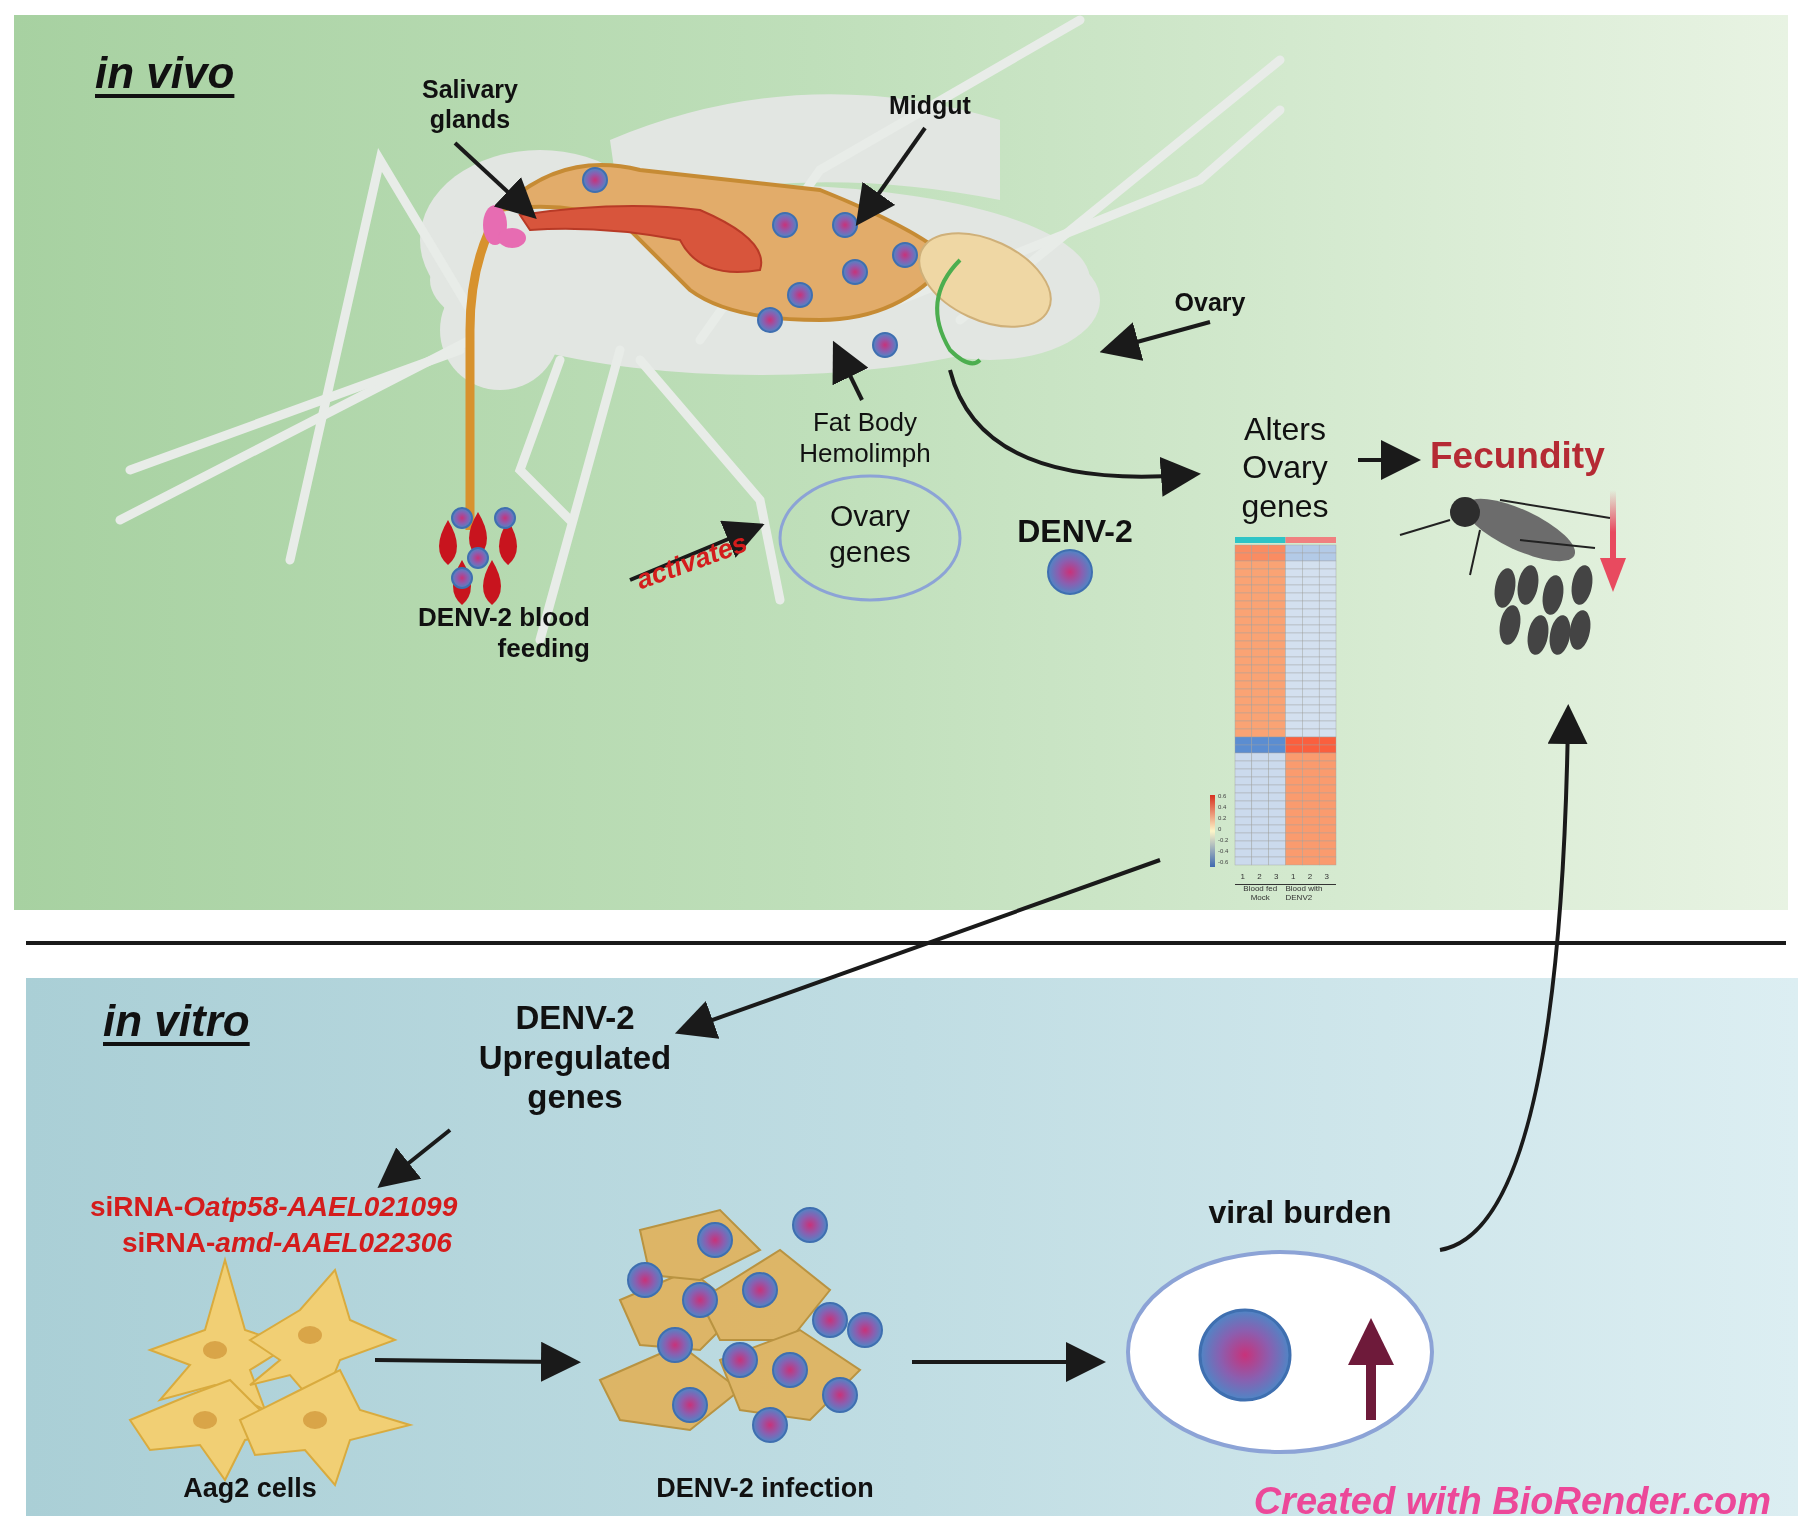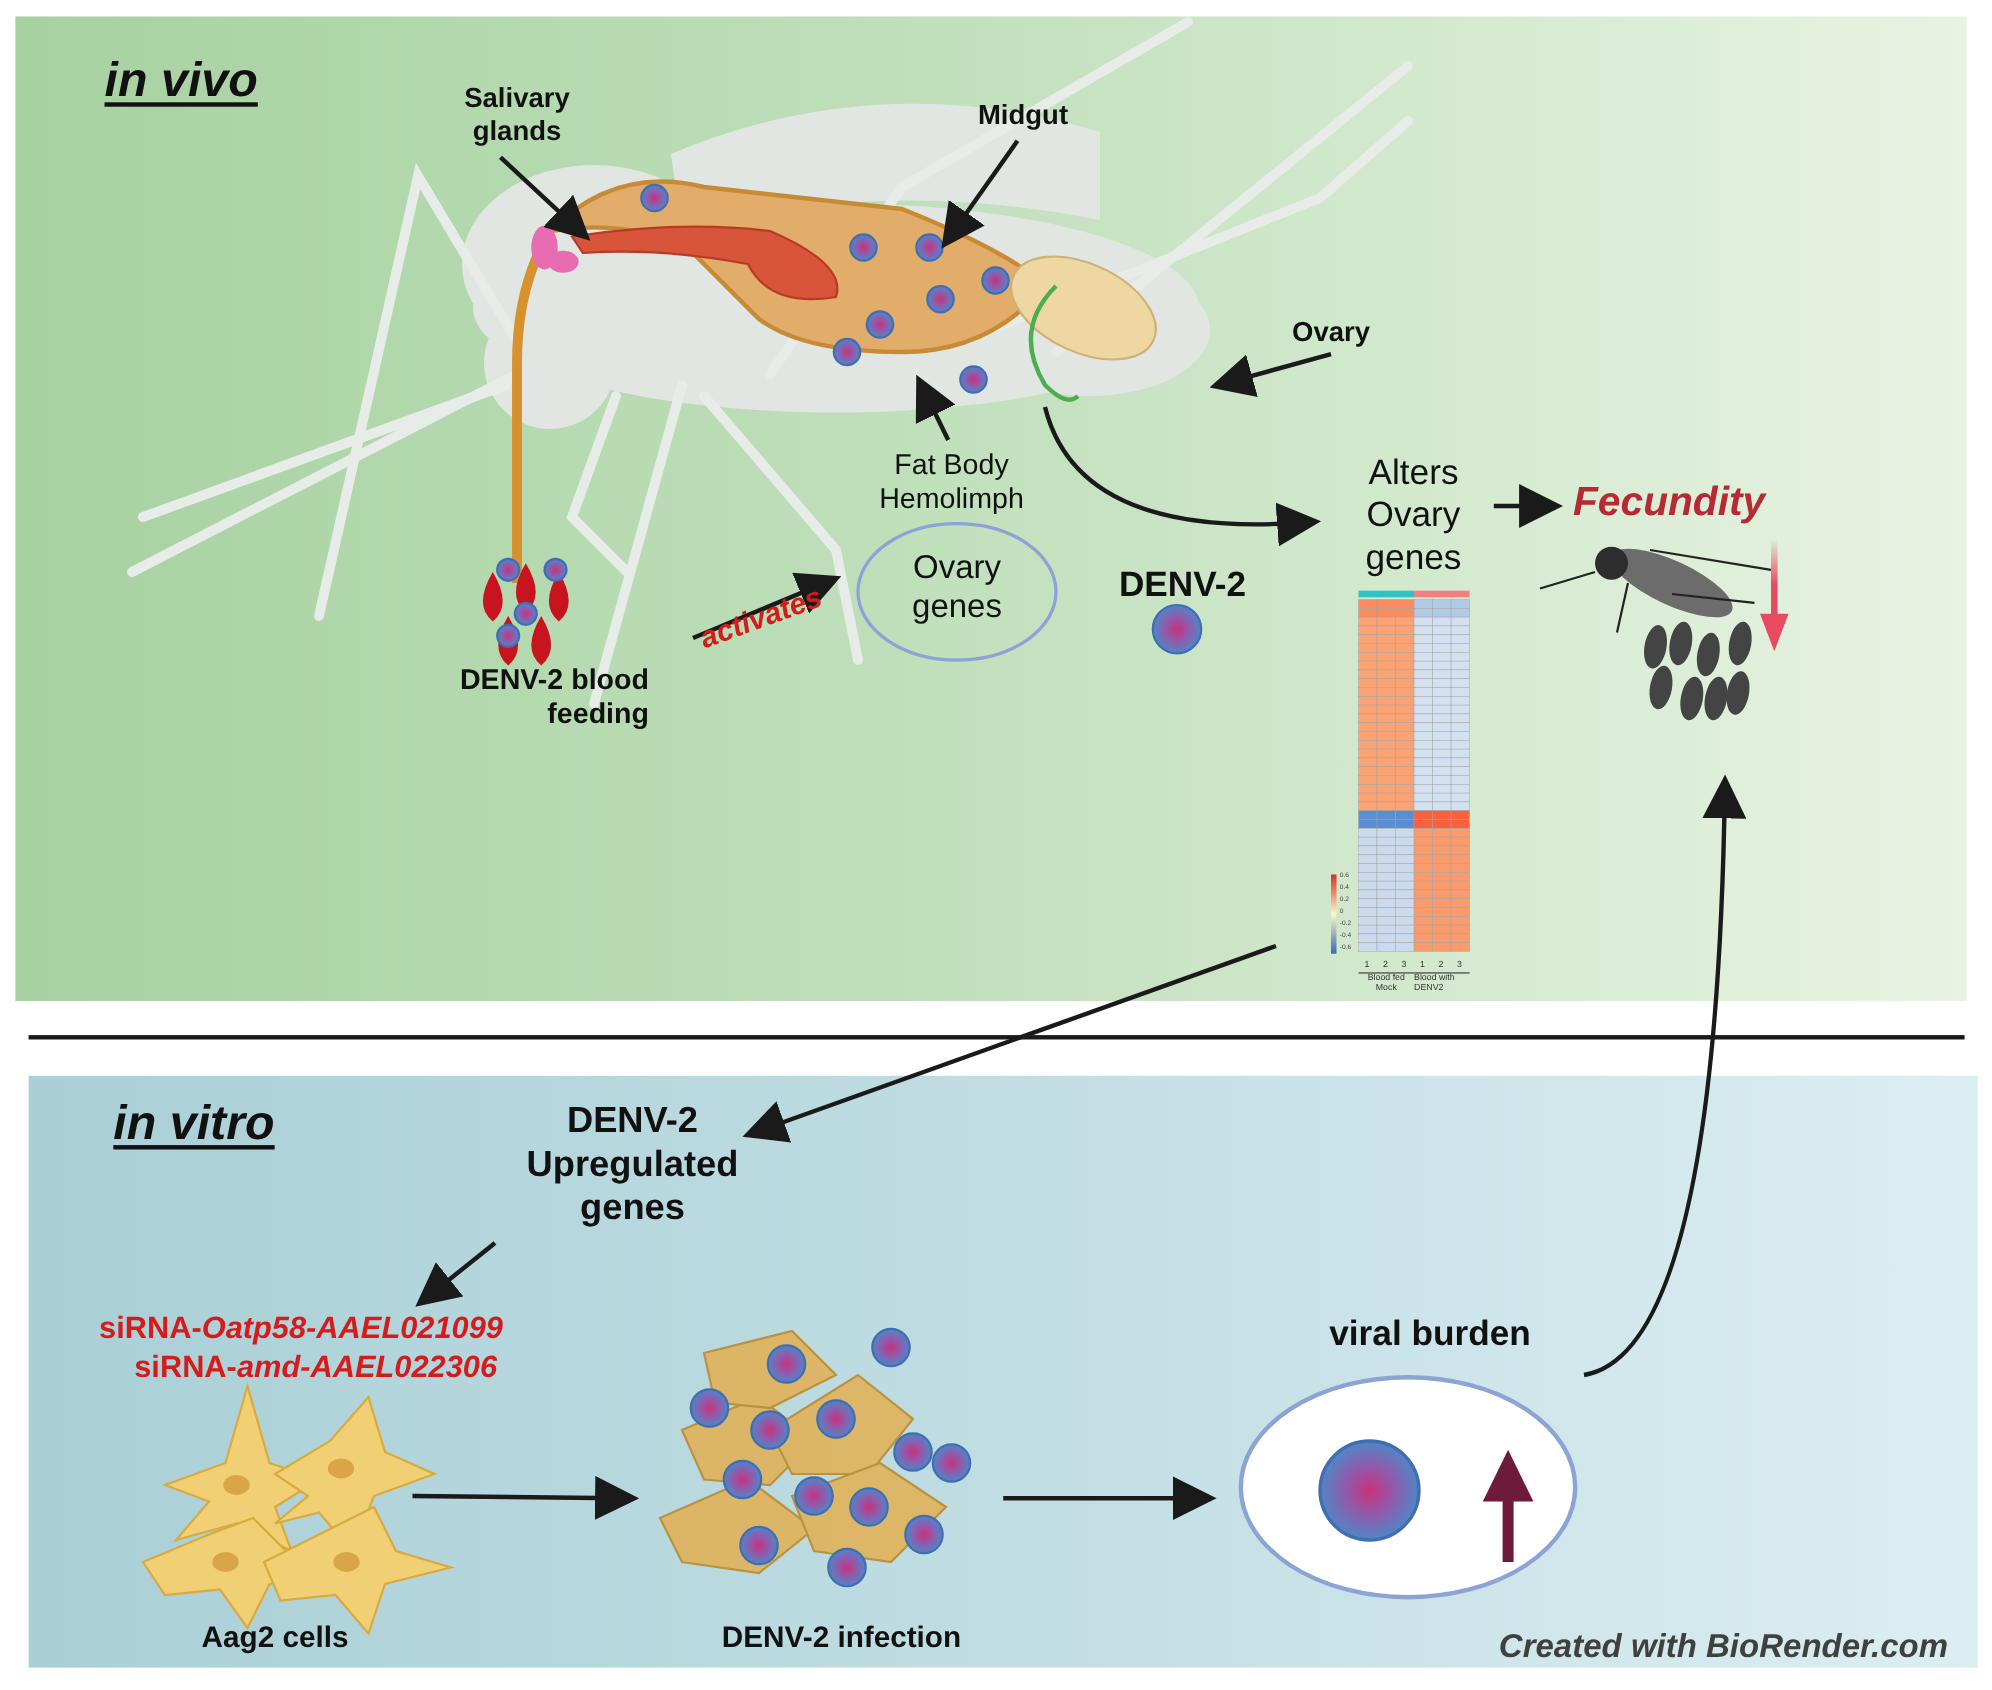--- a/index.html
+++ b/index.html
@@ -9,21 +9,21 @@
   .panel-bottom { position: absolute; left: 26px; top: 978px; width: 1772px; height: 538px;
     background: linear-gradient(90deg, #aacfd6 0%, #c0dde3 50%, #dceef2 100%); }
   .divider { position: absolute; left: 26px; top: 941px; width: 1760px; height: 4px; background: #1a1a1a; }
   .section-title { position: absolute; font-weight: bold; font-style: italic; text-decoration: underline;
     font-size: 44px; color: #111; text-underline-offset: 6px; margin-left: 37px; }
   .lbl { position: absolute; font-weight: bold; color: #111; text-align: center; line-height: 1.2; }
   .lbl-n { position: absolute; color: #111; text-align: center; line-height: 1.2; }
   .red { color: #d41c1c; }
   .darkred { color: #b52a34; }
   svg.overlay { position: absolute; left: 0; top: 0; }
-  .credit { position: absolute; right: 40px; top: 1480px; font-weight: bold; font-style: italic; font-size: 30px; color: #404040; }
+  .credit { position: absolute; right: 40px; top: 1480px; font-weight: bold; font-style: italic; font-size: 38px; color: #ec4899; }
 </style>
 </head>
 <body>
 
 <div class="panel-top"></div>
 <div class="divider"></div>
 <div class="panel-bottom"></div>
 
 <svg class="overlay" width="1811" height="1536" viewBox="0 0 1811 1536">
   <defs>
@@ -463,21 +463,21 @@
 </div>
 
 <div class="lbl" style="left:1010px; top:512px; width:130px; font-size:32px;">DENV-2</div>
 
 <div class="lbl-n" style="left:1220px; top:410px; width:130px; font-size:32px;">
   <div>Alters</div>
   <div>Ovary</div>
   <div>genes</div>
 </div>
 
-<div class="lbl darkred" style="left:1430px; top:434px; font-size:37px; font-style:italic;">Fecundity</div>
+<div class="lbl darkred" style="left:1430px; top:434px; font-size:37px; ">Fecundity</div>
 
 <div id="heatmap-labels">
     <div style="position: absolute; left: 1218px; top: 793px; font-size: 6px; color: rgb(68, 68, 68);">0.6</div>
     <div style="position: absolute; left: 1218px; top: 804px; font-size: 6px; color: rgb(68, 68, 68);">0.4</div>
     <div style="position: absolute; left: 1218px; top: 815px; font-size: 6px; color: rgb(68, 68, 68);">0.2</div>
     <div style="position: absolute; left: 1218px; top: 826px; font-size: 6px; color: rgb(68, 68, 68);">0</div>
     <div style="position: absolute; left: 1218px; top: 837px; font-size: 6px; color: rgb(68, 68, 68);">-0.2</div>
     <div style="position: absolute; left: 1218px; top: 848px; font-size: 6px; color: rgb(68, 68, 68);">-0.4</div>
     <div style="position: absolute; left: 1218px; top: 859px; font-size: 6px; color: rgb(68, 68, 68);">-0.6</div>
     <div style="position: absolute; left: 1240.42px; top: 872px; font-size: 8px; color: rgb(51, 51, 51);">1</div>

